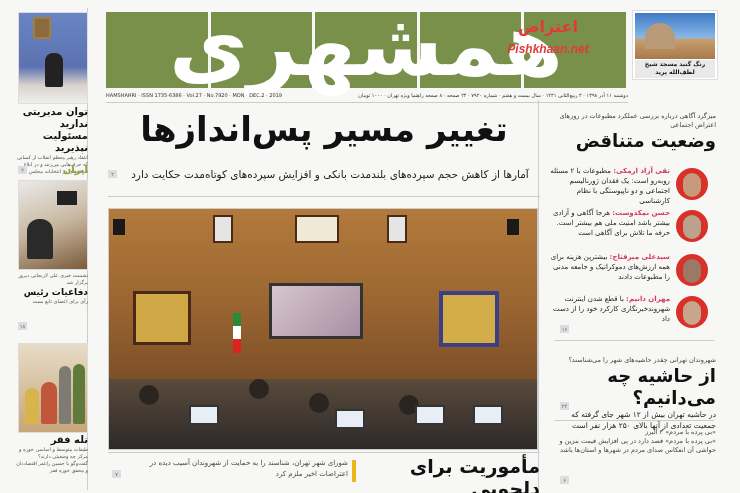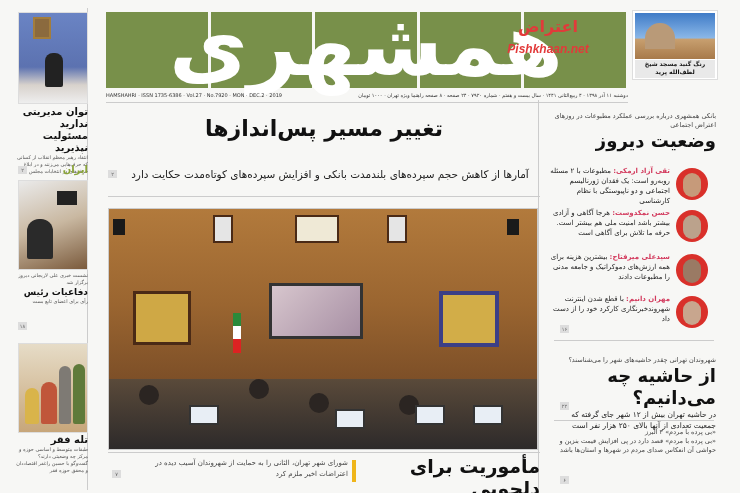--- a/index.html
+++ b/index.html
@@ -33,21 +33,21 @@
   .infobar{left:98px;top:92px;width:522px;height:8px;font-size:5px;color:#333;display:flex;justify-content:space-between;}
   .infobar .rule{position:absolute;left:0;top:10px;width:522px;height:1px;background:#ccc;}
 
   
   .promo{left:624px;top:10px;width:84px;height:68px;border:1px solid #ddd;background:#fff;}
   .promo-img{position:absolute;left:2px;top:2px;width:80px;height:46px;background:linear-gradient(#3f7bc7,#8bb8e8 55%,#c8a070 56%,#a87a4a);}
   .promo-img .dome{position:absolute;left:10px;top:10px;width:30px;height:26px;border-radius:15px 15px 0 0;background:#b99a78;}
   .promo-cap{position:absolute;left:2px;top:49px;width:80px;height:18px;background:#e9e9e9;font-size:6px;font-weight:bold;line-height:8px;text-align:center;direction:rtl;}
 
   
-  .main-head{left:100px;top:108px;width:432px;font-size:22px;font-weight:bold;text-align:center;direction:rtl;line-height:42px;letter-spacing:-1px;}
+  .main-head{left:100px;top:108px;width:432px;font-size:34px;font-weight:bold;text-align:center;direction:rtl;line-height:42px;letter-spacing:-1px;}
   .main-sub{left:112px;top:168px;width:420px;font-size:10.5px;color:#222;direction:rtl;text-align:center;}
   .main-sub-num{left:100px;top:170px;}
   .rule-main{left:100px;top:196px;width:432px;height:1px;background:#ccc;}
 
   
   .main-photo{left:100px;top:208px;width:428px;height:240px;background:linear-gradient(#b27a3c,#9a6530 40%,#7e5028 70%,#3a3a3a);border:1px solid #ccc;overflow:hidden;}
   .screen{position:absolute;left:160px;top:74px;width:88px;height:50px;background:linear-gradient(135deg,#d7c6cd,#a78fa4);border:3px solid #333;}
   .frame-art-l{position:absolute;left:24px;top:82px;width:52px;height:48px;background:#cfa845;border:3px solid #4a2a16;}
   .frame-art-r{position:absolute;left:330px;top:82px;width:52px;height:48px;background:#d2ad48;border:4px solid #3b3f86;}
   .portrait{position:absolute;top:6px;width:16px;height:24px;background:#e5e5e5;border:2px solid #4a2a16;}
@@ -164,26 +164,26 @@
   <div class="head" style="left:290px;top:186px"></div>
   <div class="laptop" style="left:80px;top:196px"></div>
   <div class="laptop" style="left:226px;top:200px"></div>
   <div class="laptop" style="left:306px;top:196px"></div>
   <div class="laptop" style="left:364px;top:196px"></div>
 </div>
 
 <div class="abs rule-photo"></div>
 <div class="abs sec-head">مأموریت برای دلجویی</div>
 <div class="abs yellow-bar"></div>
-<div class="abs sec-sub">شورای شهر تهران، الثانی را به حمایت از شهروندان آسیب دیده در اعتراضات اخیر ملزم کرد</div>
+<div class="abs sec-sub">شورای شهر تهران، شناسند را به حمایت از شهروندان آسیب دیده در اعتراضات اخیر ملزم کرد</div>
 <span class="abs pnum sec-num">۷</span>
 
 <div class="abs r-col" style="top:112px">
-  <div class="r-kicker">بانکی همشهری درباره بررسی عملکرد مطبوعات در روزهای اعتراض اجتماعی</div>
-  <div class="r-title">وضعیت دیروز</div>
+  <div class="r-kicker">میزگرد آگاهی درباره بررسی عملکرد مطبوعات در روزهای اعتراض اجتماعی</div>
+  <div class="r-title">وضعیت متناقض</div>
 </div>
 
 <div class="quote" style="top:166px">
   <div class="q-avatar">
       <div class="face"></div>
     </div>
   <div class="q-text"><span class="q-name">تقی آزاد ارمکی:</span> <span>مطبوعات با ۲ مسئله روبه‌رو است: یک فقدان ژورنالیسم اجتماعی و دو ناپیوستگی با نظام کارشناسی</span></div>
 </div>
 <div class="quote" style="top:208px">
   <div class="q-avatar">

